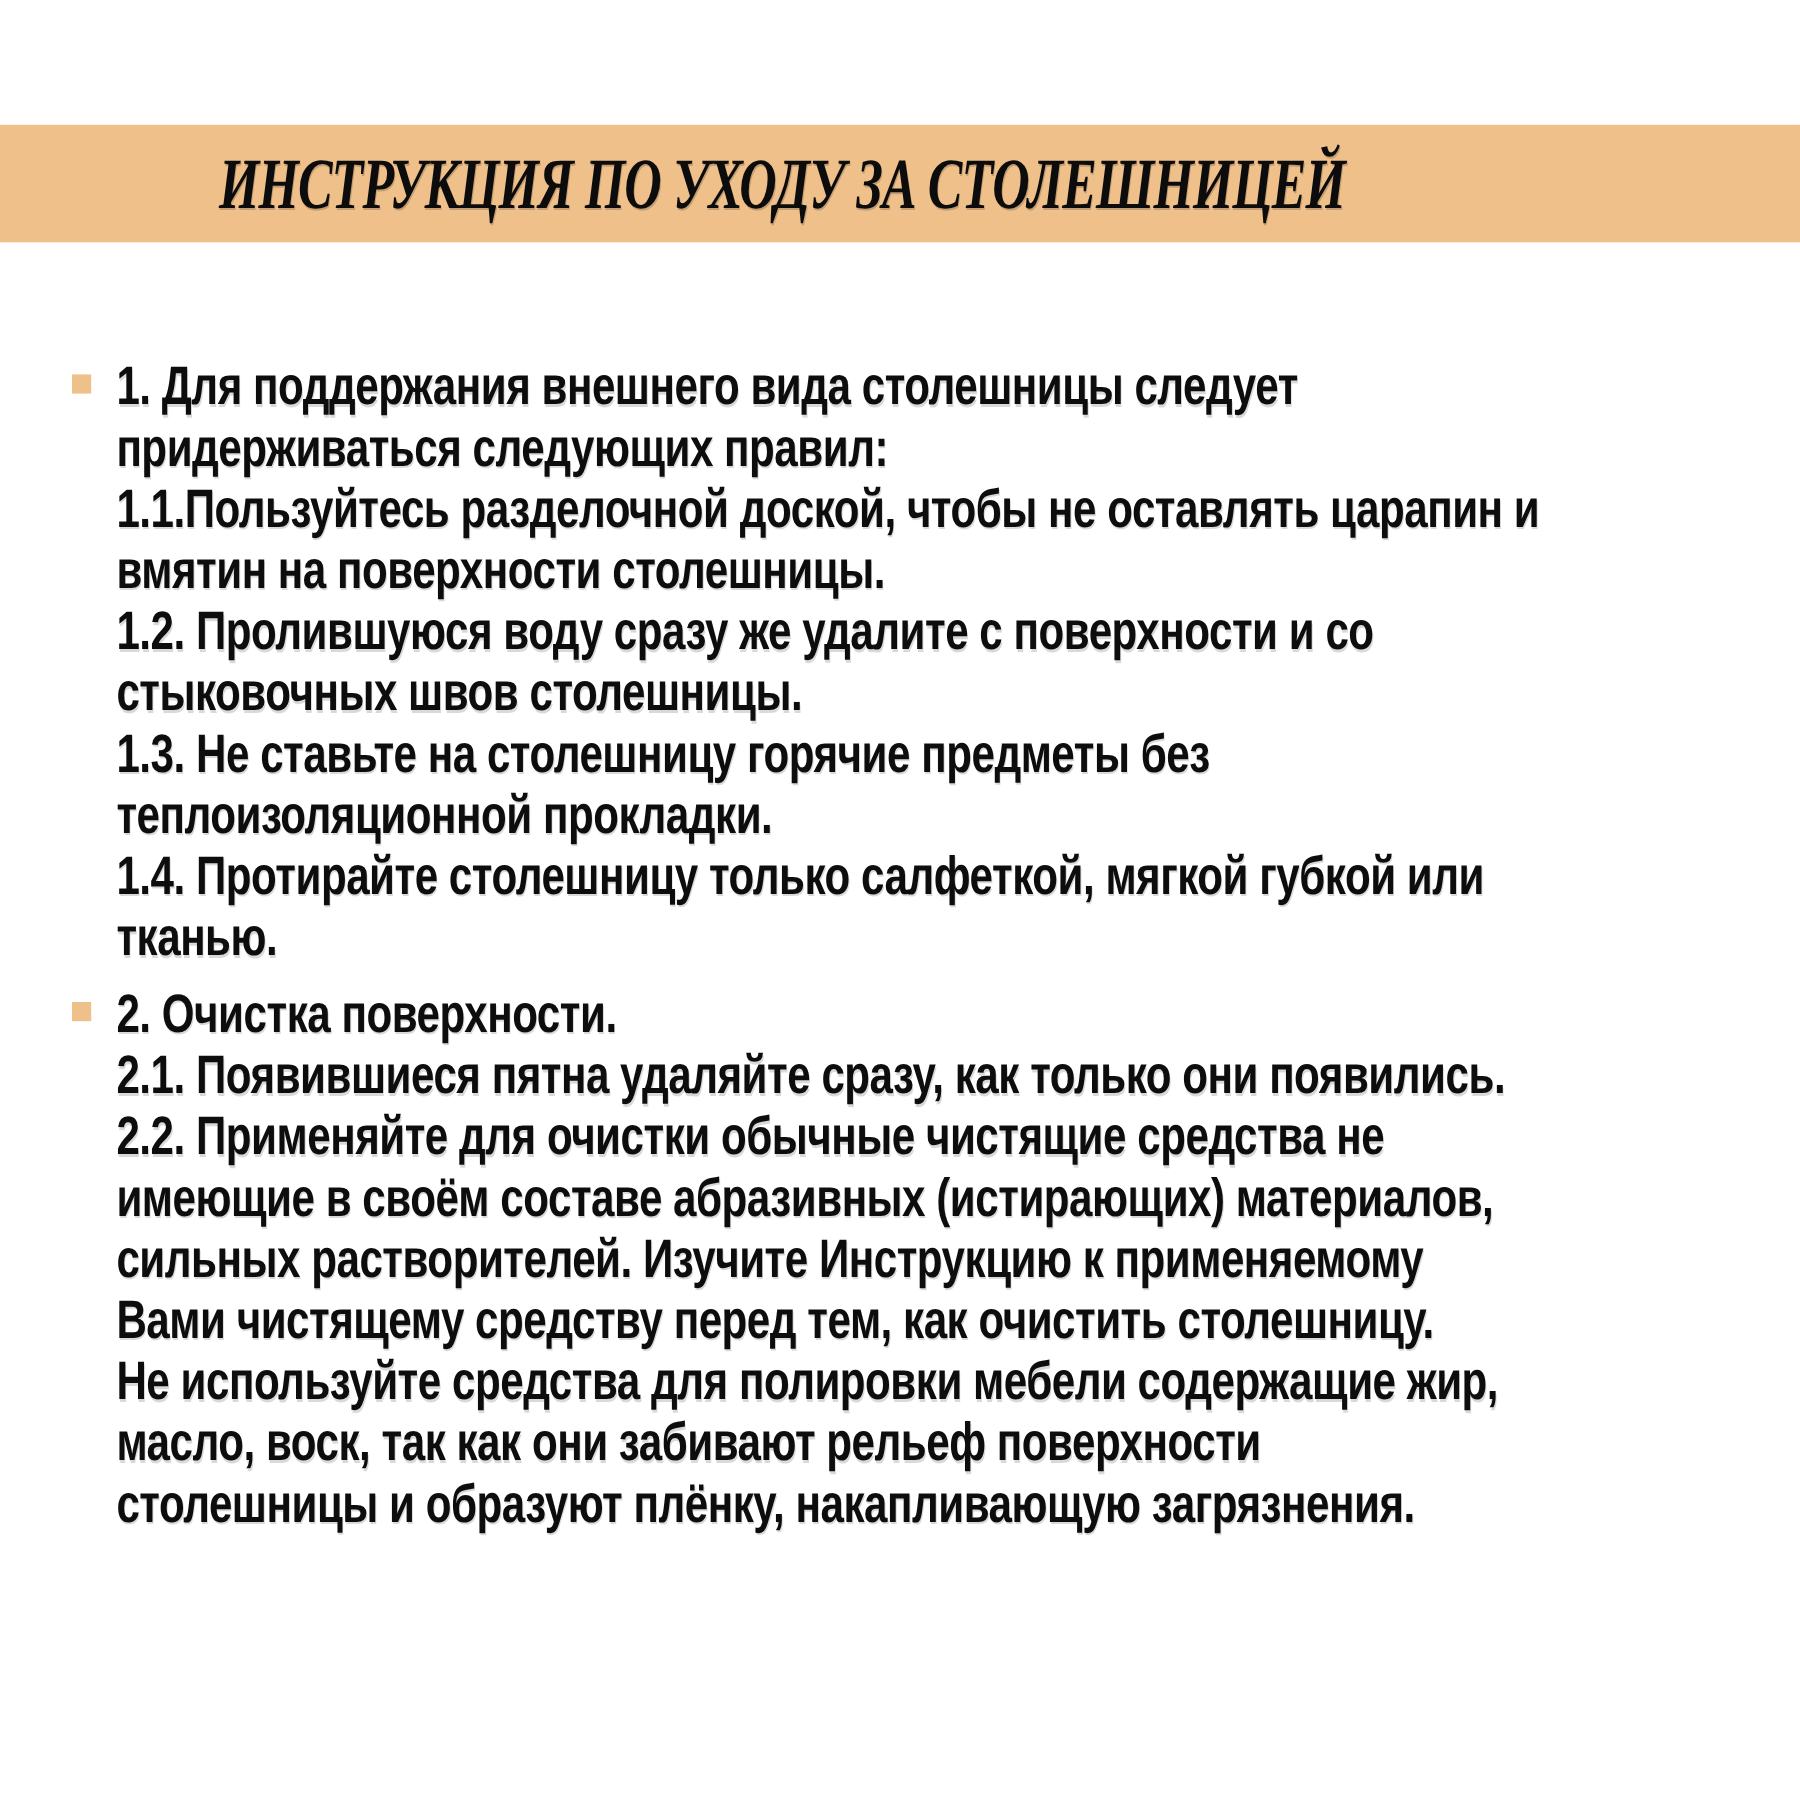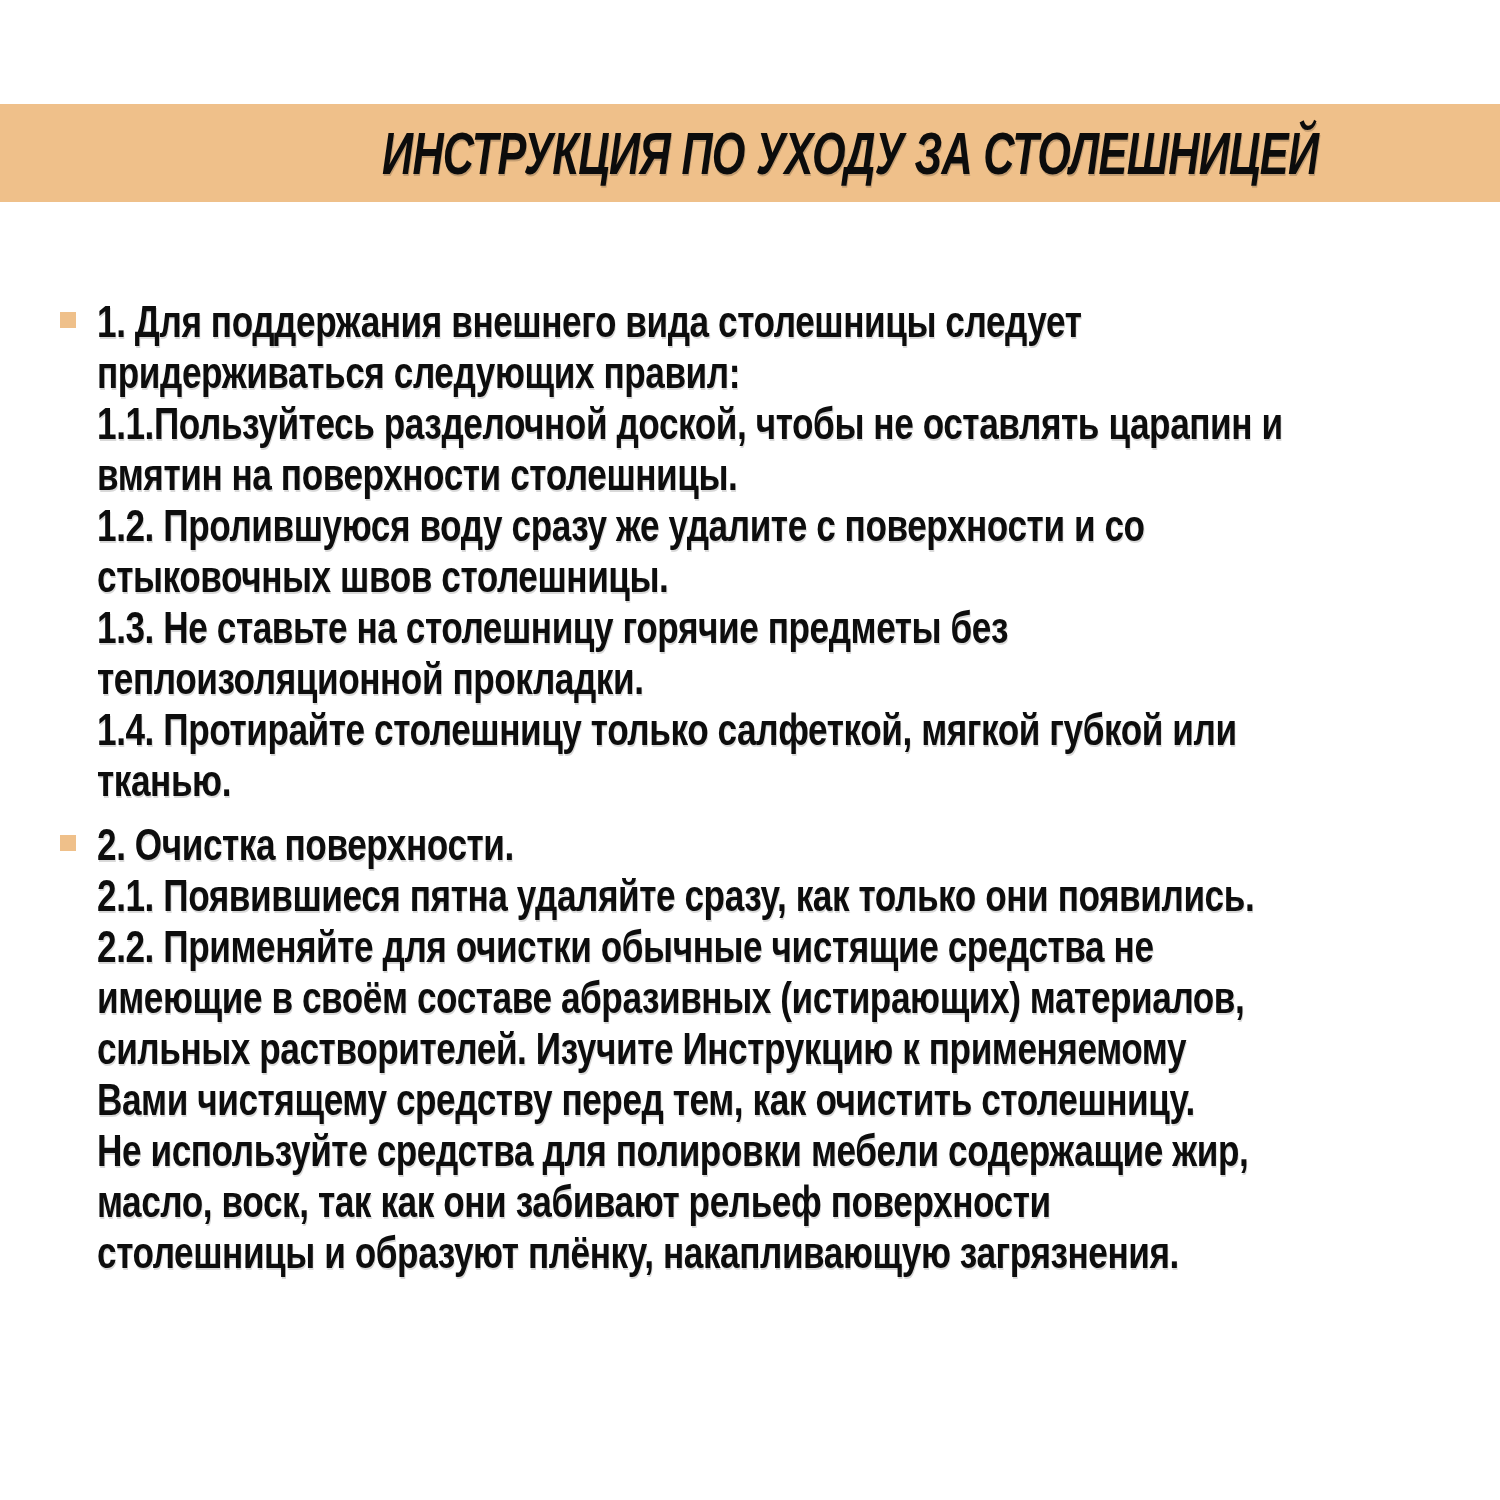--- a/index.html
+++ b/index.html
@@ -18,21 +18,22 @@
   
   .header-band {
     position: absolute;
     left: 0;
     top: 104px;
     width: 1500px;
     height: 98px;
     background: #efc08a;
     display: flex;
     align-items: center;
-    justify-content: flex-end;
+    justify-content: flex-start;
+    font-family: Liberation Serif, serif;
   }
   .header-title {
     font-weight: 700;
     font-style: italic;
     font-size: 60px;
     letter-spacing: -1px;
     white-space: nowrap;
     transform: scaleX(0.72);
     transform-origin: center center;
     color: #0c0c0c;

